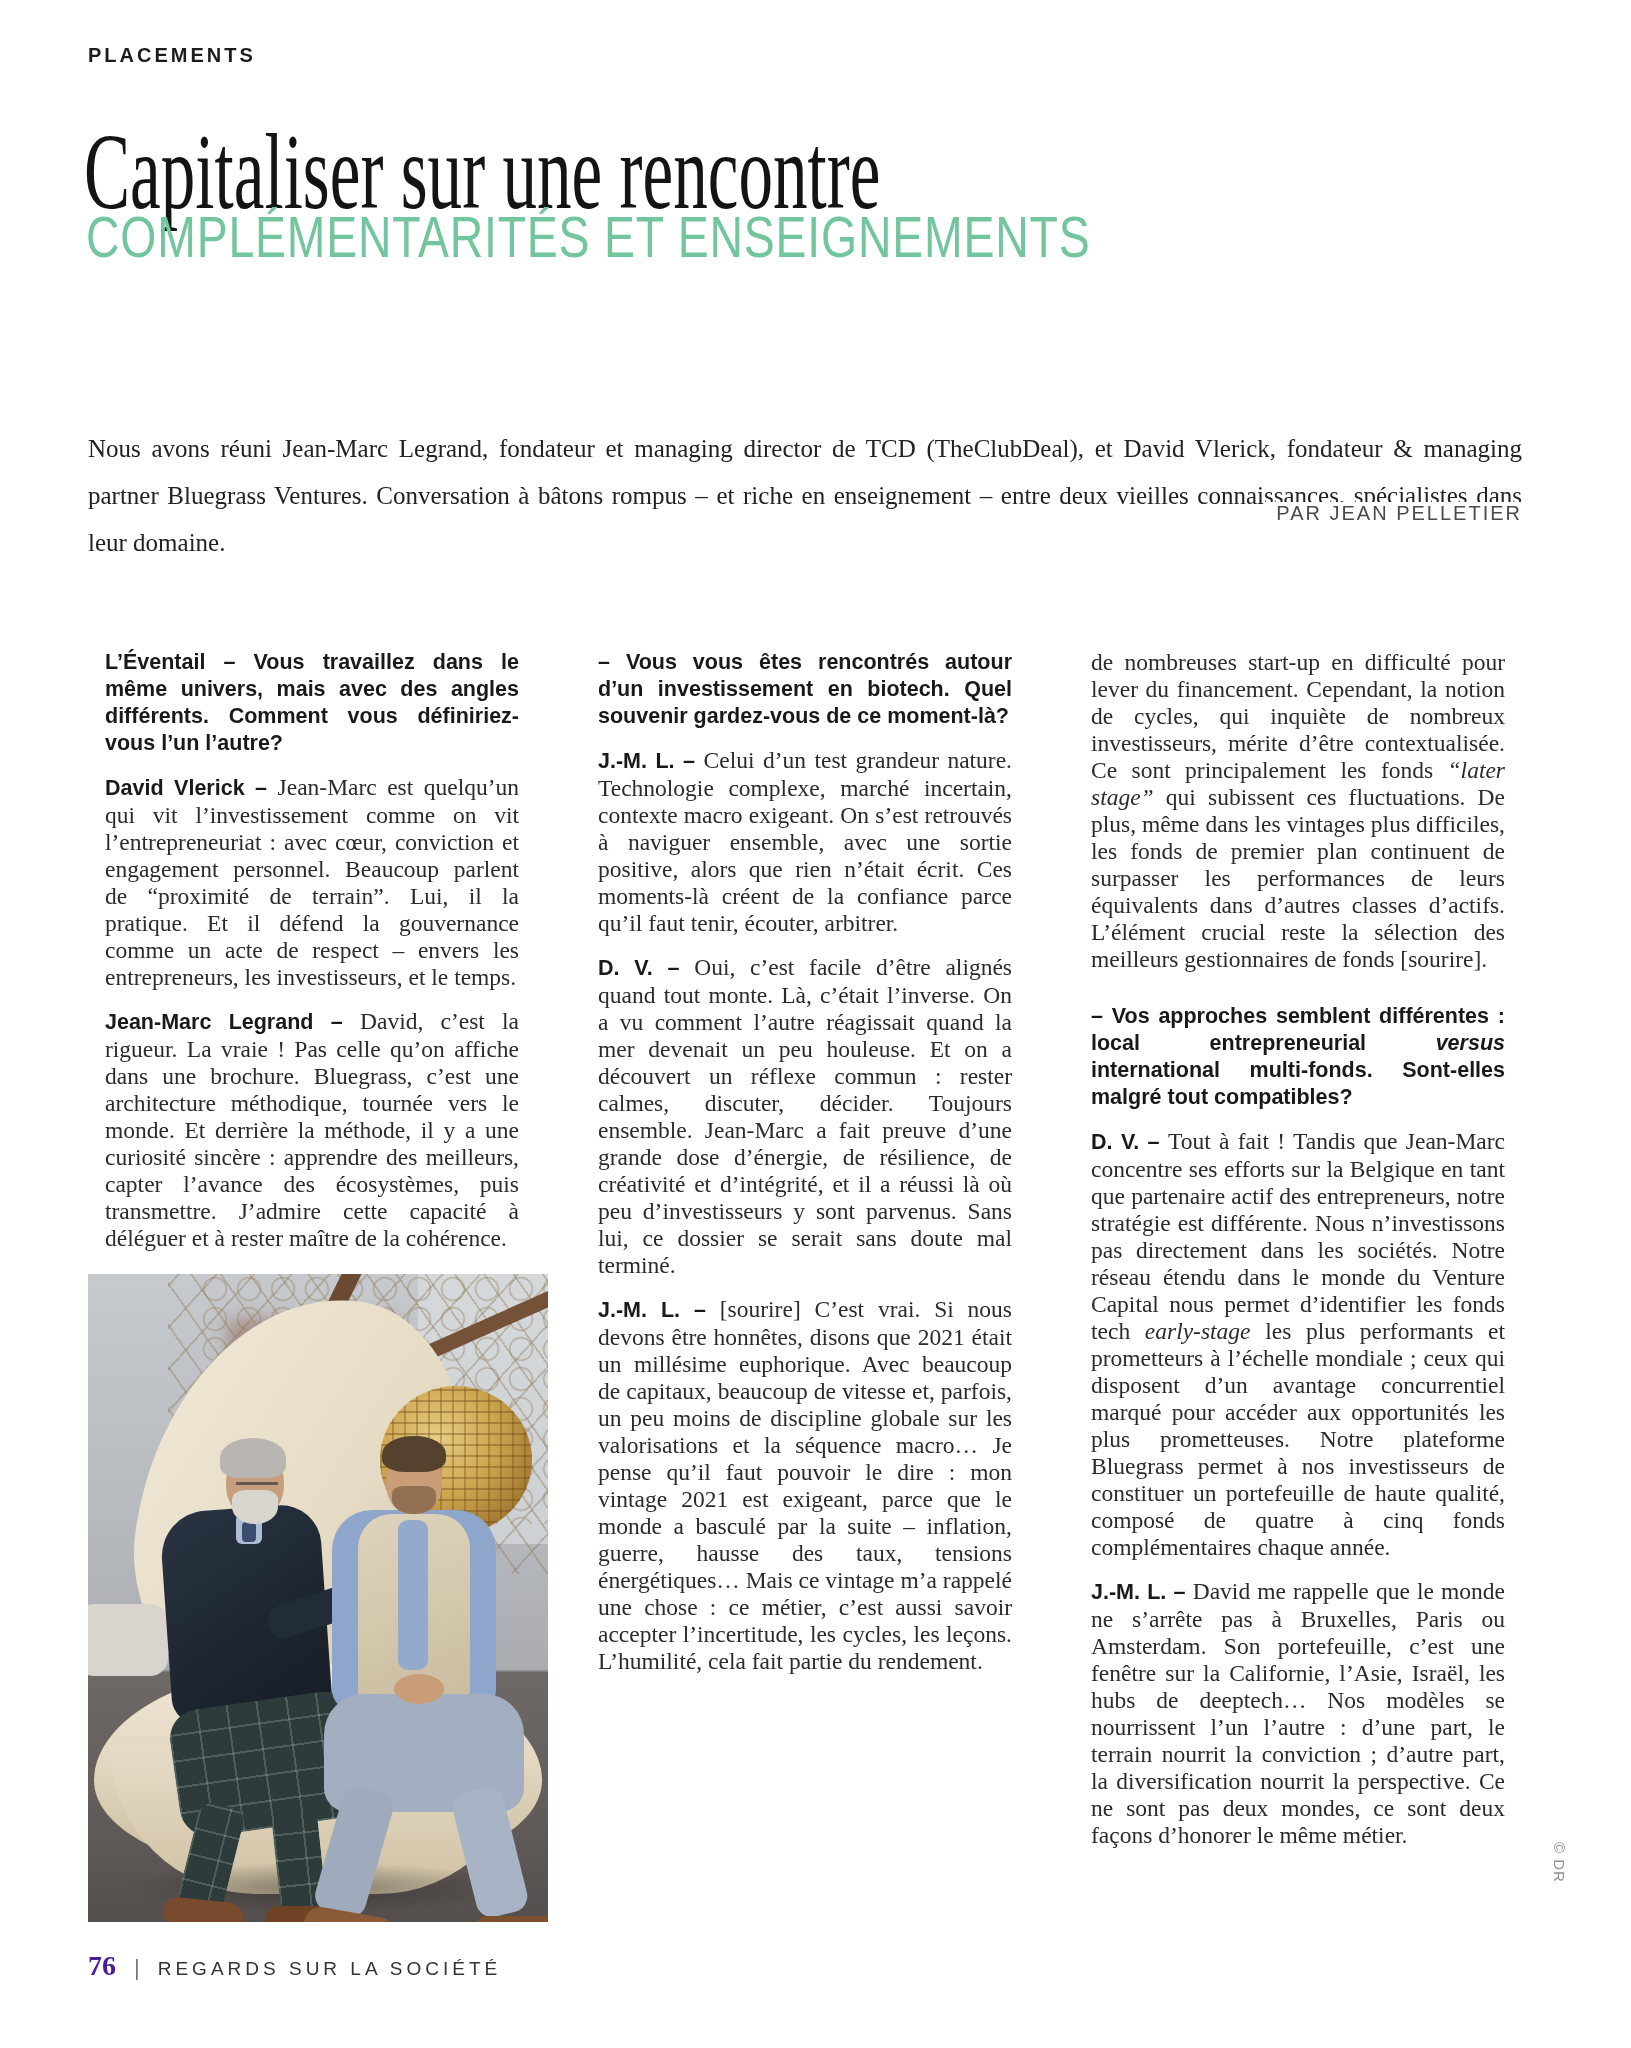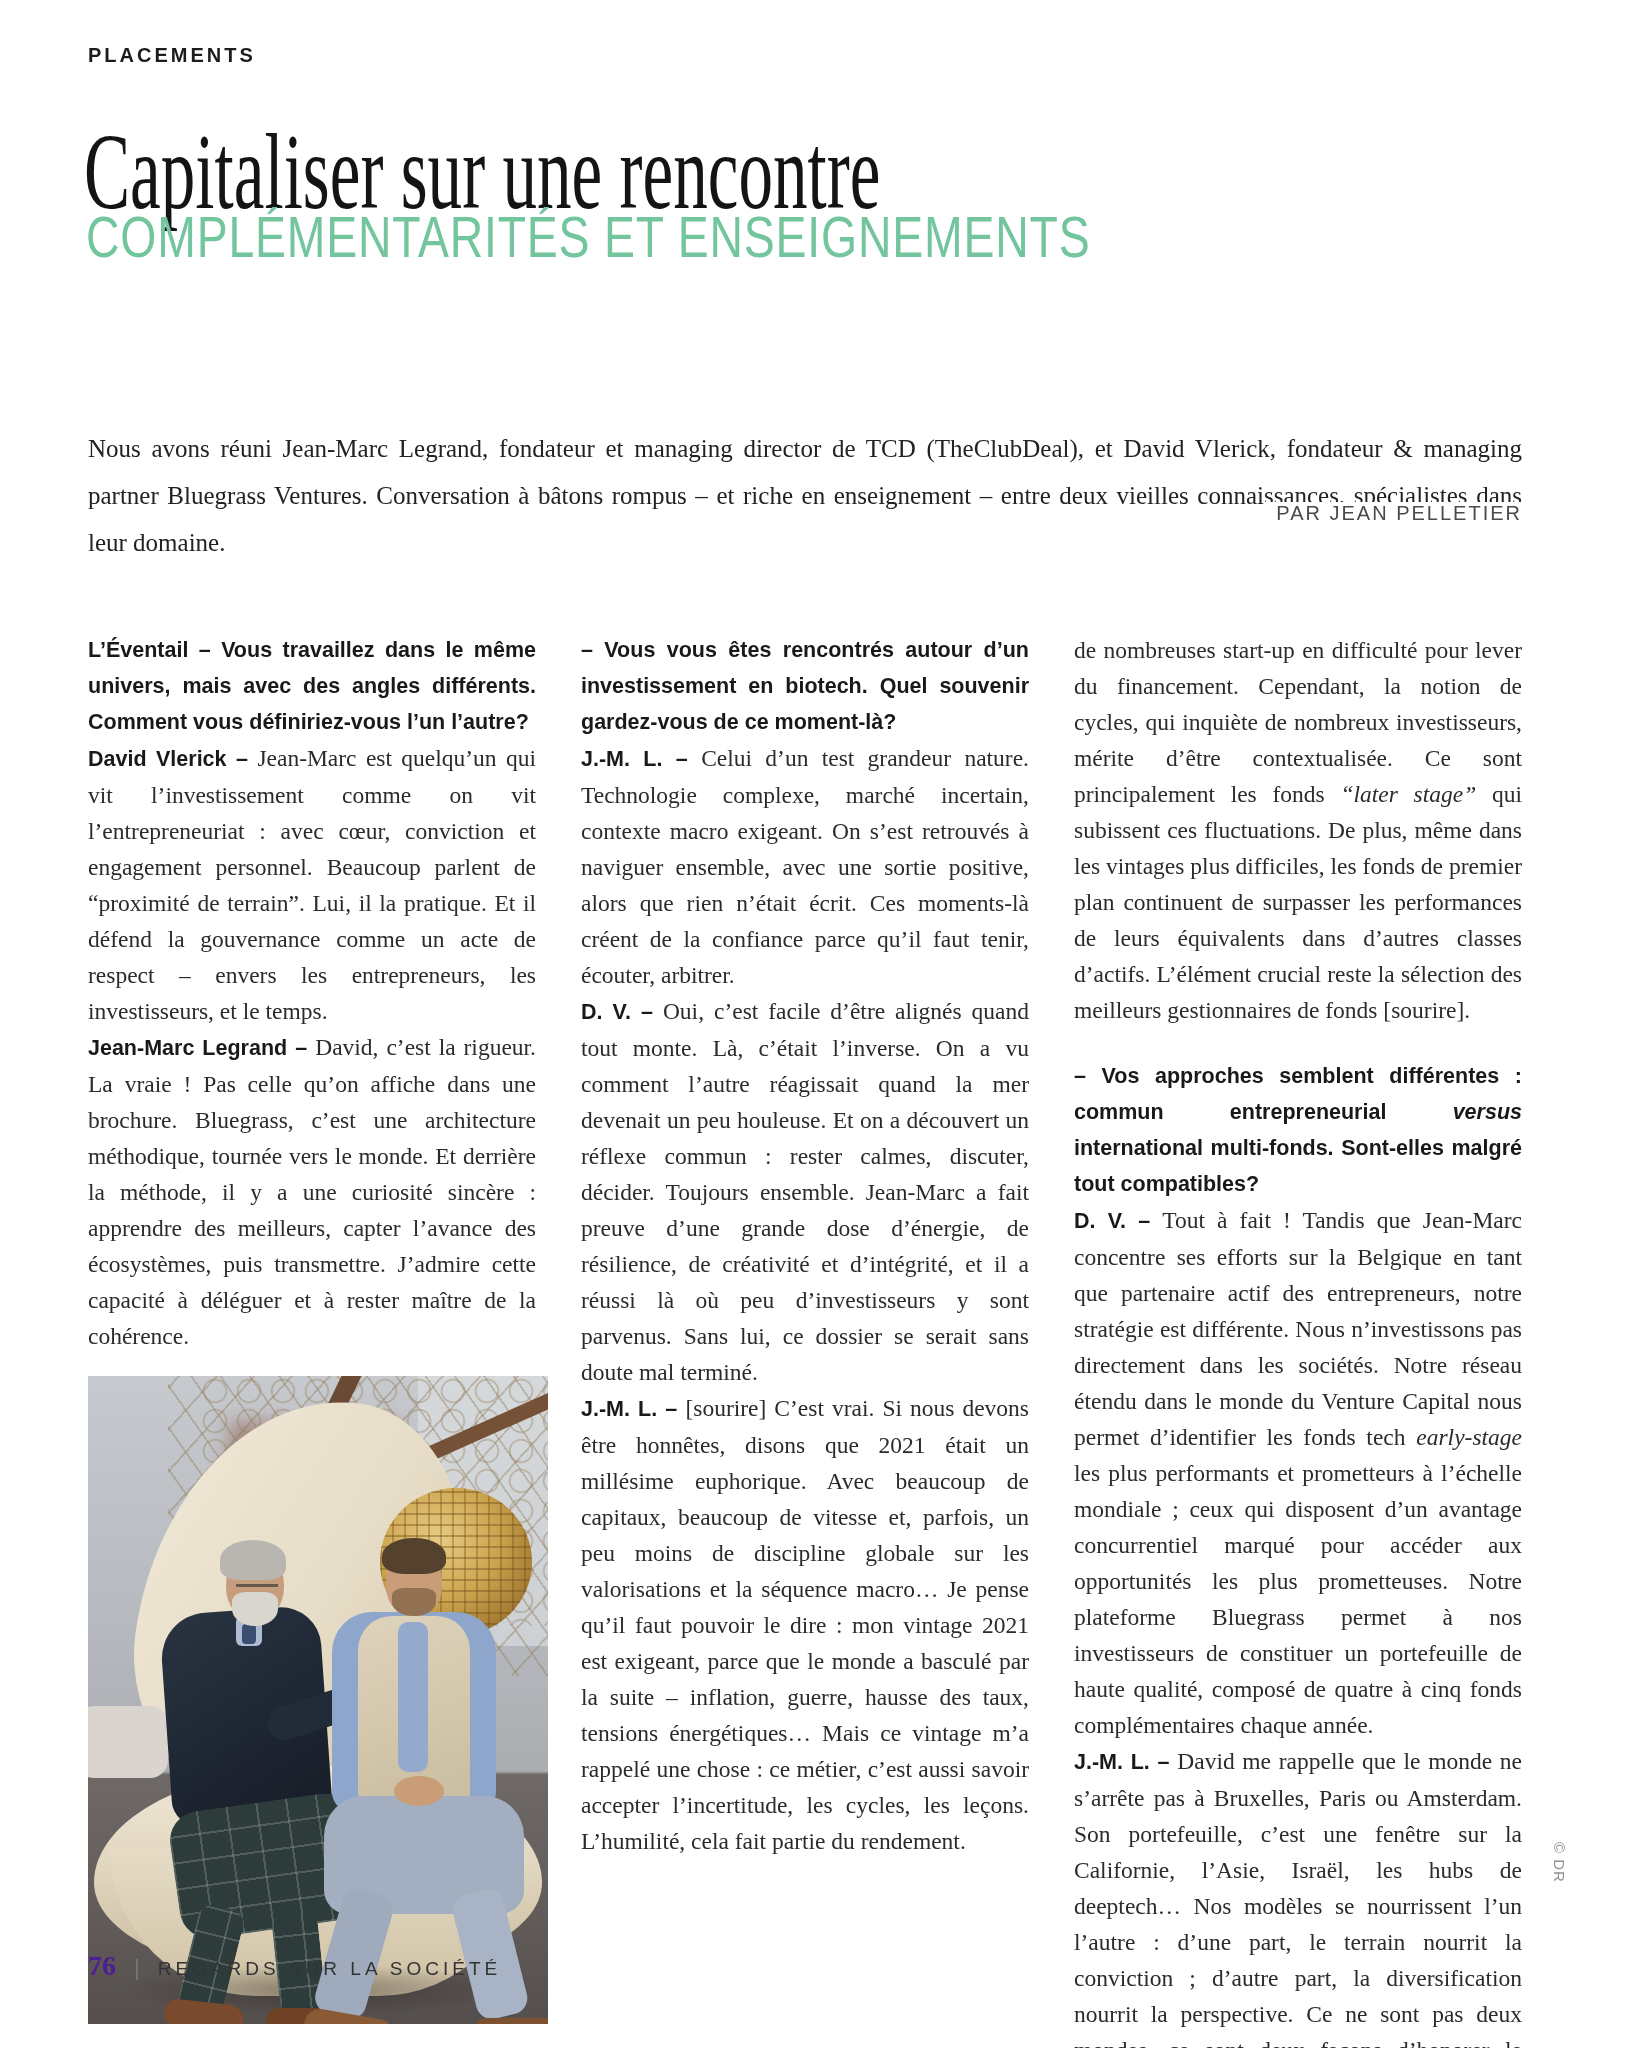--- a/index.html
+++ b/index.html
@@ -17,21 +17,21 @@
             font-size:58px;font-weight:300;color:#72c59d;white-space:nowrap;
             transform:scaleX(.8);transform-origin:0 0;letter-spacing:1px;line-height:1;}
 
   .intro{position:absolute;left:88px;top:400px;width:1434px;font-size:25px;line-height:47px;
          text-align:justify;color:#222;}
   .byline{position:absolute;right:109px;top:502px;font-family:"Liberation Sans",sans-serif;
           font-size:20px;letter-spacing:2px;color:#4a4a4a;background:#fff;padding-left:12px;}
 
   .columns{position:absolute;left:88px;top:632px;width:1434px;display:flex;gap:45px;}
   .col{flex:0 0 448px;width:448px;}
-  .col-text p{margin:0;font-size:23.5px;line-height:36px;text-align:justify;color:#2b2b2b;}
+  .col-text p{margin:17px;font-size:23.5px;line-height:27px;text-align:justify;color:#2b2b2b;}
   .col-text p.question{font-family:"Liberation Sans",sans-serif;font-weight:700;
                        font-size:21.5px;color:#191919;}
   .col-text p.question:not(:first-child){margin-top:30px;}
   .speaker{font-family:"Liberation Sans",sans-serif;font-weight:700;font-size:21.5px;color:#191919;}
   .i{font-style:italic;}
 
   
   .photo{position:relative;width:460px;height:648px;margin:22px 0 0 0;overflow:hidden;
          background:linear-gradient(180deg,#c6c9cd 0%,#b6b9be 38%,#aaacb0 61%,
                     #6e6867 61.5%,#625c5a 82%,#544f4d 100%);}
@@ -183,21 +183,21 @@
           <p class="question"><span>– Vous vous êtes rencontrés autour d’un investissement en biotech. Quel souvenir gardez-vous de ce moment-là?</span></p>
           <p class="answer"><span class="speaker">J.-M. L. – </span><span>Celui d’un test grandeur nature. Technologie complexe, marché incertain, contexte macro exigeant. On s’est retrouvés à naviguer ensemble, avec une sortie positive, alors que rien n’était écrit. Ces moments-là créent de la confiance parce qu’il faut tenir, écouter, arbitrer.</span></p>
           <p class="answer"><span class="speaker">D. V. – </span><span>Oui, c’est facile d’être alignés quand tout monte. Là, c’était l’inverse. On a vu comment l’autre réagissait quand la mer devenait un peu houleuse. Et on a découvert un réflexe commun : rester calmes, discuter, décider. Toujours ensemble. Jean-Marc a fait preuve d’une grande dose d’énergie, de résilience, de créativité et d’intégrité, et il a réussi là où peu d’investisseurs y sont parvenus. Sans lui, ce dossier se serait sans doute mal terminé.</span></p>
           <p class="answer"><span class="speaker">J.-M. L. – </span><span>[sourire] C’est vrai. Si nous devons être honnêtes, disons que 2021 était un millésime euphorique. Avec beaucoup de capitaux, beaucoup de vitesse et, parfois, un peu moins de discipline globale sur les valorisations et la séquence macro… Je pense qu’il faut pouvoir le dire : mon vintage 2021 est exigeant, parce que le monde a basculé par la suite – inflation, guerre, hausse des taux, tensions énergétiques… Mais ce vintage m’a rappelé une chose : ce métier, c’est aussi savoir accepter l’incertitude, les cycles, les leçons. L’humilité, cela fait partie du rendement.</span></p>
         </div>
     </div>
 
     <div class="col">
       <div class="col-text">
           <p class="answer"><span>de nombreuses start-up en difficulté pour lever du financement. Cependant, la notion de cycles, qui inquiète de nombreux investisseurs, mérite d’être contextualisée. Ce sont principalement les fonds </span><span class="i">“later stage”</span><span> qui subissent ces fluctuations. De plus, même dans les vintages plus difficiles, les fonds de premier plan continuent de surpasser les performances de leurs équivalents dans d’autres classes d’actifs. L’élément crucial reste la sélection des meilleurs gestionnaires de fonds [sourire].</span></p>
-          <p class="question"><span>– Vos approches semblent différentes : commun entrepreneurial </span><span class="i">versus</span><span> international multi-fonds. Sont-elles malgré tout compatibles?</span></p>
+          <p class="question"><span>– Vos approches semblent différentes : local entrepreneurial </span><span class="i">versus</span><span> international multi-fonds. Sont-elles malgré tout compatibles?</span></p>
           <p class="answer"><span class="speaker">D. V. – </span><span>Tout à fait ! Tandis que Jean-Marc concentre ses efforts sur la Belgique en tant que partenaire actif des entrepreneurs, notre stratégie est différente. Nous n’investissons pas directement dans les sociétés. Notre réseau étendu dans le monde du Venture Capital nous permet d’identifier les fonds tech </span><span class="i">early-stage</span><span> les plus performants et prometteurs à l’échelle mondiale ; ceux qui disposent d’un avantage concurrentiel marqué pour accéder aux opportunités les plus prometteuses. Notre plateforme Bluegrass permet à nos investisseurs de constituer un portefeuille de haute qualité, composé de quatre à cinq fonds complémentaires chaque année.</span></p>
           <p class="answer"><span class="speaker">J.-M. L. – </span><span>David me rappelle que le monde ne s’arrête pas à Bruxelles, Paris ou Amsterdam. Son portefeuille, c’est une fenêtre sur la Californie, l’Asie, Israël, les hubs de deeptech… Nos modèles se nourrissent l’un l’autre : d’une part, le terrain nourrit la conviction ; d’autre part, la diversification nourrit la perspective. Ce ne sont pas deux mondes, ce sont deux façons d’honorer le même métier.</span></p>
         </div>
     </div>
   </main>
 
   <div class="credit">© DR</div>
 
   <div class="footer">
     <span class="page-num">76</span>

